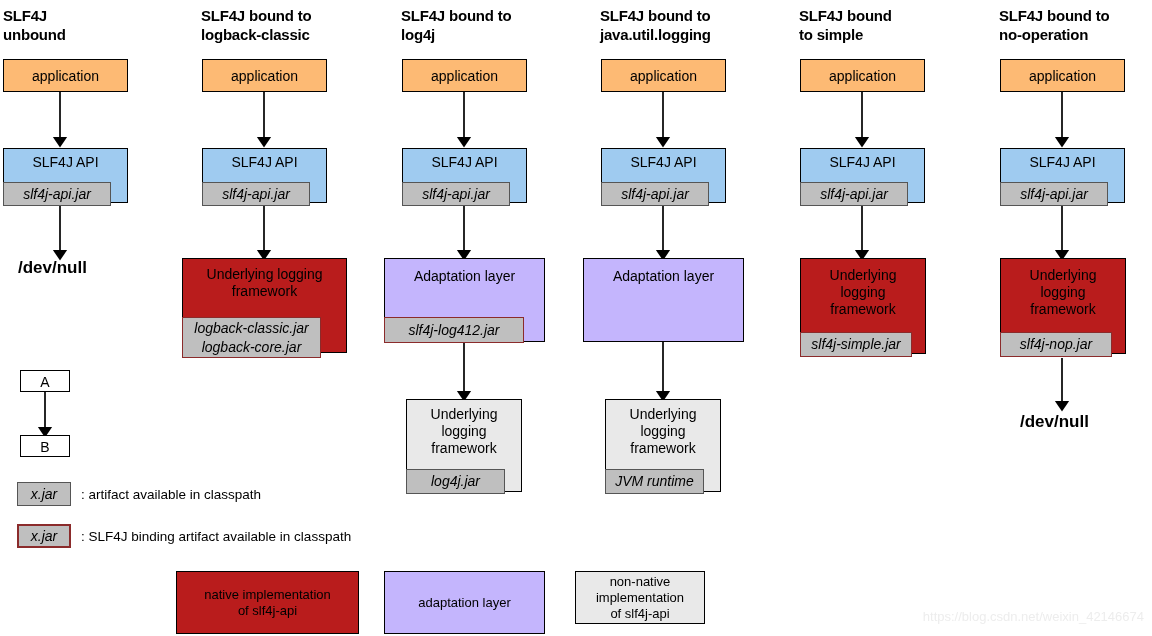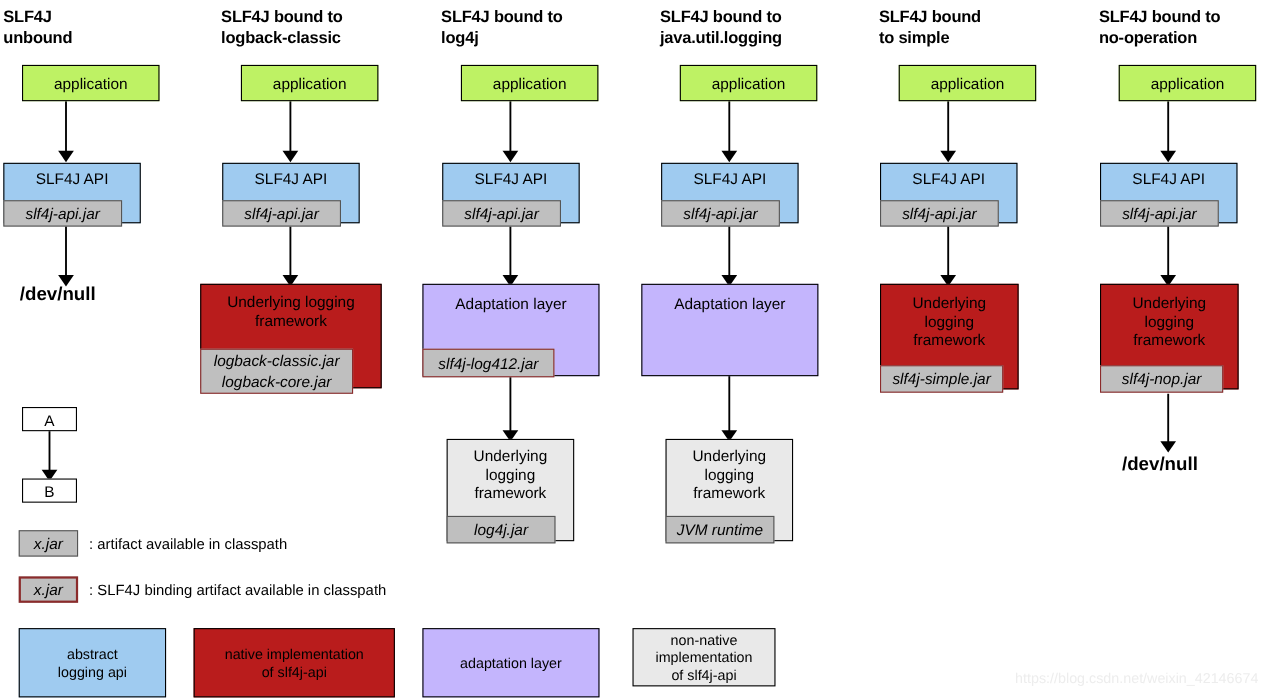--- a/index.html
+++ b/index.html
@@ -29,21 +29,21 @@
     text-align:center;
   }
   .box .cap{
     display:block;
     position:absolute;
     left:0;right:0;
     font-size:14px;
     line-height:17px;
   }
 
-  .green{background:#bef264;margin-left:17px;}
+  .green{background:#fdba74;}
   .lblue{background:#9FCBF0;}
   .blue{background:#b91c1c;}
   .teal{background:#c4b5fd;}
   .lgrey{background:#E9E9E9;}
 
   
   .jar{
     position:absolute;
     box-sizing:border-box;
     background:#BFBFBF;
@@ -197,21 +197,21 @@
     <span class="cap" style="top:8px;">application</span>
   </div>
 
   <div class="box lblue" style="left:402px;top:148px;width:125px;height:55px;">
     <span class="cap" style="top:5px;">SLF4J API</span>
     <div class="jar" style="left:-1px;bottom:-4px;width:108px;height:24px;">slf4j-api.jar</div>
   </div>
 
   <div class="box teal" style="left:384px;top:258px;width:161px;height:84px;">
     <span class="cap" style="top:9px;">Adaptation layer</span>
-    <div class="jar binding" style="left:-1px;bottom:-2px;width:120px;height:26px;margin-top:44px;">slf4j-log412.jar</div>
+    <div class="jar binding" style="left:-1px;bottom:-2px;width:140px;height:26px;margin-top:44px;">slf4j-log412.jar</div>
   </div>
 
   <div class="box lgrey" style="left:406px;top:399px;width:116px;height:93px;">
     <span class="cap" style="top:6px;white-space:pre-line;">Underlying
 logging
 framework</span>
     <div class="jar" style="left:-1px;bottom:-3px;width:99px;height:25px;">log4j.jar</div>
   </div>
 
   <div class="col-title" style="left:600px;top:6px;width:200px;">SLF4J bound to
@@ -279,22 +279,20 @@
 
   <div class="lg-box" style="left:20px;top:370px;width:50px;height:22px;">A</div>
   <div class="lg-box" style="left:20px;top:435px;width:50px;height:22px;">B</div>
 
   <div class="lg-chip" style="left:17px;top:482px;width:54px;height:24px;">x.jar</div>
   <div class="lg-note" style="left:81px;top:487px;">: artifact available in classpath</div>
 
   <div class="lg-chip binding" style="left:17px;top:524px;width:54px;height:24px;">x.jar</div>
   <div class="lg-note" style="left:81px;top:529px;text-align:right;">: SLF4J binding artifact available in classpath</div>
 
-  <div class="key-box lblue" style="left:17px;top:571px;width:134px;height:63px;">abstract
-logging api</div>
   <div class="key-box blue" style="left:176px;top:571px;width:183px;height:63px;">native implementation
 of slf4j-api</div>
   <div class="key-box teal" style="left:384px;top:571px;width:161px;height:63px;">adaptation layer</div>
   <div class="key-box lgrey" style="left:575px;top:571px;width:130px;height:53px;">non-native
 implementation
 of slf4j-api</div>
 
   <div class="watermark">https://blog.csdn.net/weixin_42146674</div>
 
 </div>

